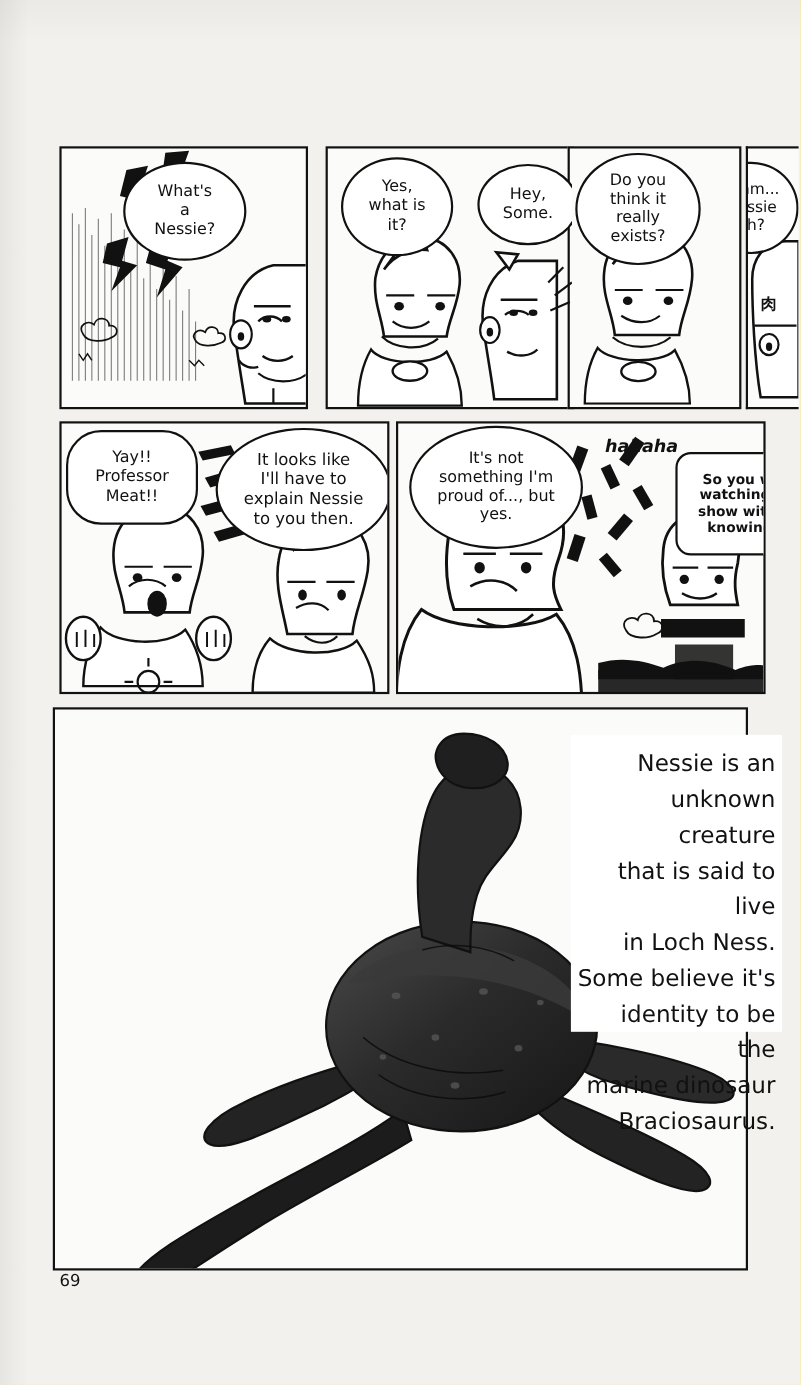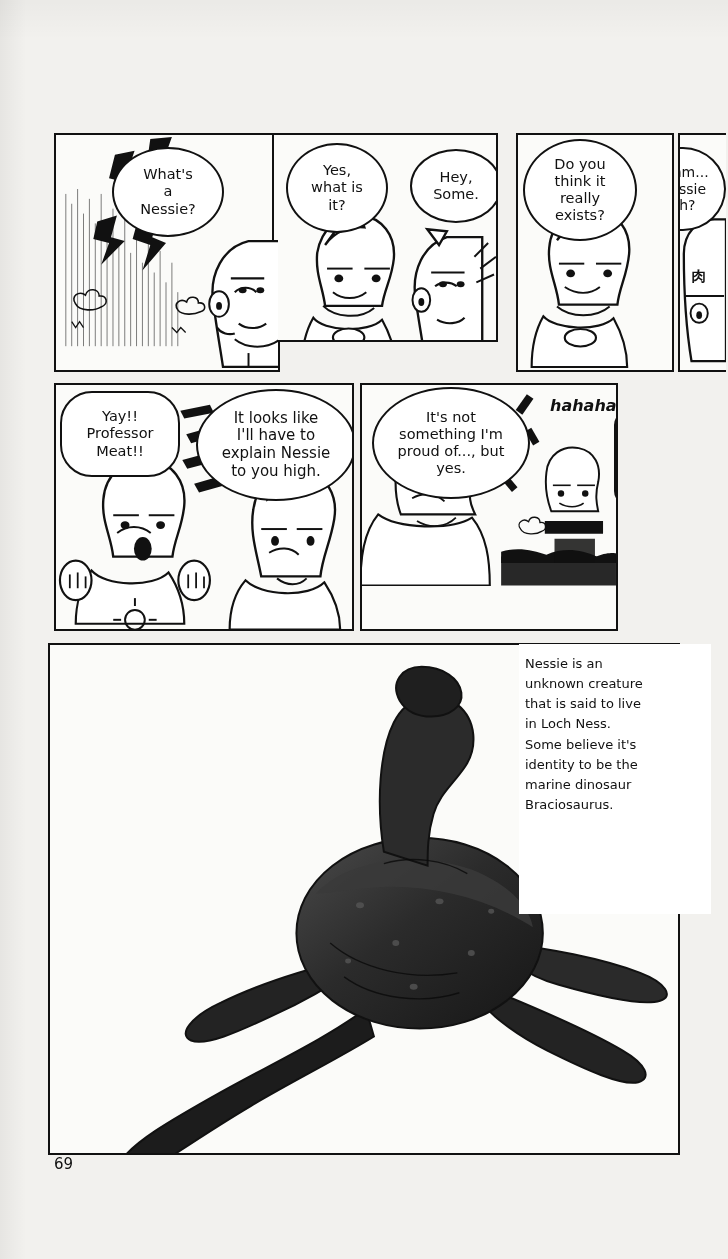--- a/index.html
+++ b/index.html
@@ -85,31 +85,31 @@
     font-size: 15.5px;
     color: #111;
     line-height: 1.55;
     padding: 10px 8px 0 8px;
     box-sizing: border-box;
     white-space: pre-line;
   }
   .bigpanel-text-right {
     position: absolute;
     left: 519px;
-    top: 644px;
+    top: 668px;
     width: 192px;
     height: 270px;
     background: #ffffff;
     z-index: 7;
-    font-size: 13px;
+    font-size: 21px;
     color: #111;
     line-height: 1.55;
     padding: 10px 6px 0 6px;
     box-sizing: border-box;
-    text-align: left;
+    text-align: right;
     white-space: pre-line;
   }
 </style>
 </head>
 <body>
 
 <div id="page">
   <div id="paper-texture"></div>
 
   <div class="panel" style="left:54px; top:133px; width:226px; height:239px;">
@@ -177,21 +177,21 @@
         <path d="M196 222 v14"></path>
       </g>
     </svg>
     <div class="bubble" style="left:56px; top:12px; width:112px; height:90px; font-size:14.5px;">
       <span class="txt">What's
 a
 Nessie?</span>
     </div>
   </div>
 
-  <div class="panel" style="left:272px; top:133px; width:226px; height:209px;">
+  <div class="panel" style="left:296px; top:133px; width:226px; height:239px;">
     <svg class="art" viewBox="0 0 226 239" preserveAspectRatio="none">
 
       <g fill="#fff" stroke="#111" stroke-width="2.4">
         <path d="M44 120 c4 -24 22 -40 44 -38 c22 2 36 20 34 44 c-2 20 -10 32 -12 48 l-58 0 c-2 -18 -10 -32 -8 -54z"></path>
         <path d="M52 112 c10 -14 26 -20 40 -18 l-4 -14 l-20 10 z"></path>
       </g>
       <g fill="none" stroke="#111" stroke-width="2">
         <path d="M54 136 h26"></path>
           <path d="M92 136 h26"></path>
         <path d="M60 160 c10 8 24 8 34 0"></path>
@@ -363,25 +363,25 @@
     </svg>
     <div class="bubble" style="left:4px; top:6px; width:120px; height:86px; font-size:14.5px; border-radius:32px;">
       <span class="txt">Yay!!
 Professor
 Meat!!</span>
     </div>
     <div class="bubble" style="left:140px; top:4px; width:160px; height:112px; font-size:15px;">
       <span class="txt">It looks like
 I'll have to
 explain Nessie
-to you high.</span>
-    </div>
-  </div>
-
-  <div class="panel" style="left:360px; top:383px; width:258px; height:248px;padding-left:24px;">
+to you then.</span>
+    </div>
+  </div>
+
+  <div class="panel" style="left:360px; top:383px; width:336px; height:248px;padding-left:24px;">
     <svg class="art" viewBox="0 0 314 248" preserveAspectRatio="none">
 
       <g fill="#111">
         <path d="M172 212 l142 0 l0 36 l-142 0z" opacity="0.9"></path>
         <path d="M172 206 c20 -6 40 -2 56 4 c22 -10 44 -6 62 2 c14 -6 24 -4 24 -4 l0 12 l-142 0z"></path>
       </g>
 
       <g fill="#111">
         <rect x="150" y="20" width="10" height="22" transform="rotate(20 155 31)"></rect>
         <rect x="178" y="36" width="9" height="20" transform="rotate(-25 182 46)"></rect>

